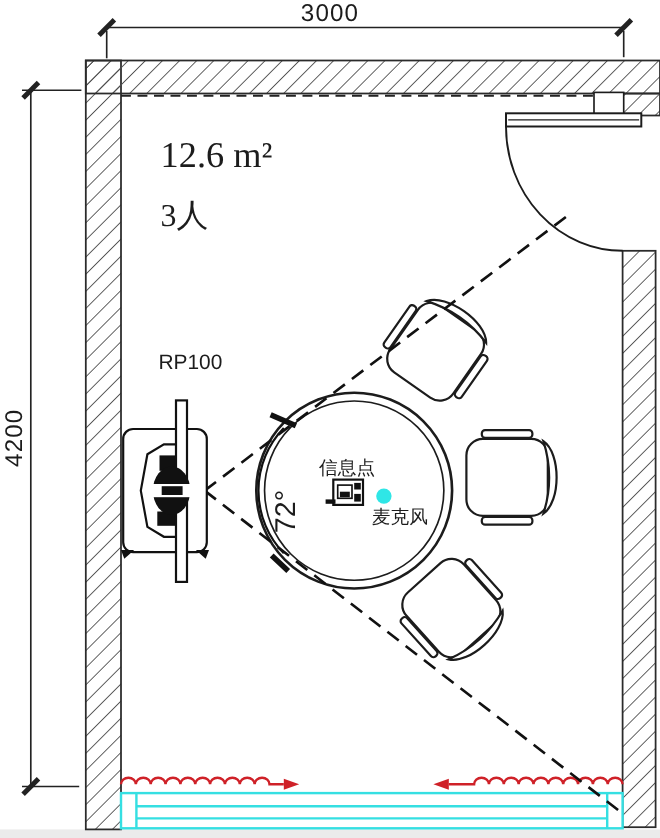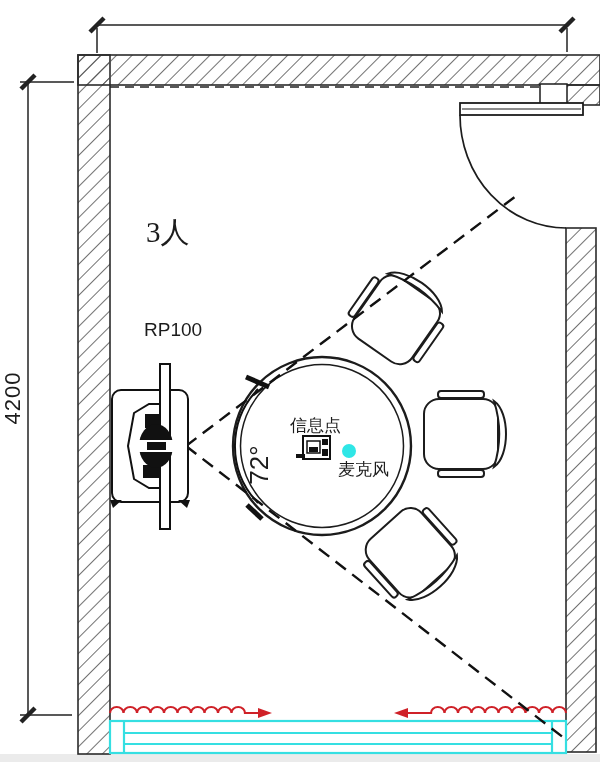--- a/index.html
+++ b/index.html
@@ -118,25 +118,27 @@
     <rect x="307" y="441" width="13" height="12" stroke-width="1.5"></rect>
     <rect x="309" y="447" width="9" height="5" fill="#111" stroke="none"></rect>
     <rect x="322" y="439" width="6" height="6" fill="#111" stroke="none"></rect>
     <rect x="322" y="449" width="6" height="7" fill="#111" stroke="none"></rect>
     <rect x="296" y="454" width="9" height="4" fill="#111" stroke="none"></rect>
   </g>
 
   <circle cx="349" cy="451" r="7" stroke="none" fill="#2fe6e6"></circle>
 </svg>
 
+<div class="lbl dim center" style="left:230px;top:1px;width:140px;">3000</div>
 
 <div class="lbl dim dim-left center" style="left:-24px;top:387px;width:74px;">4200</div>
 
+<div class="lbl area" style="left:146px;top:126px;">12.6 m²</div>
 
-<div class="lbl cap" style="left:146px;top:182px;margin-top:36px;">3人</div>
+<div class="lbl cap" style="left:146px;top:182px;">3人</div>
 
 <div class="lbl rp" style="left:144px;top:320px;">RP100</div>
 
 <div class="lbl angle center" style="left:224px;top:452px;width:70px;">72°</div>
 
 <div class="lbl cjk" style="left:290px;top:417px;">信息点</div>
 
 <div class="lbl cjk" style="left:338px;top:461px;">麦克风</div>
 
 </div>

